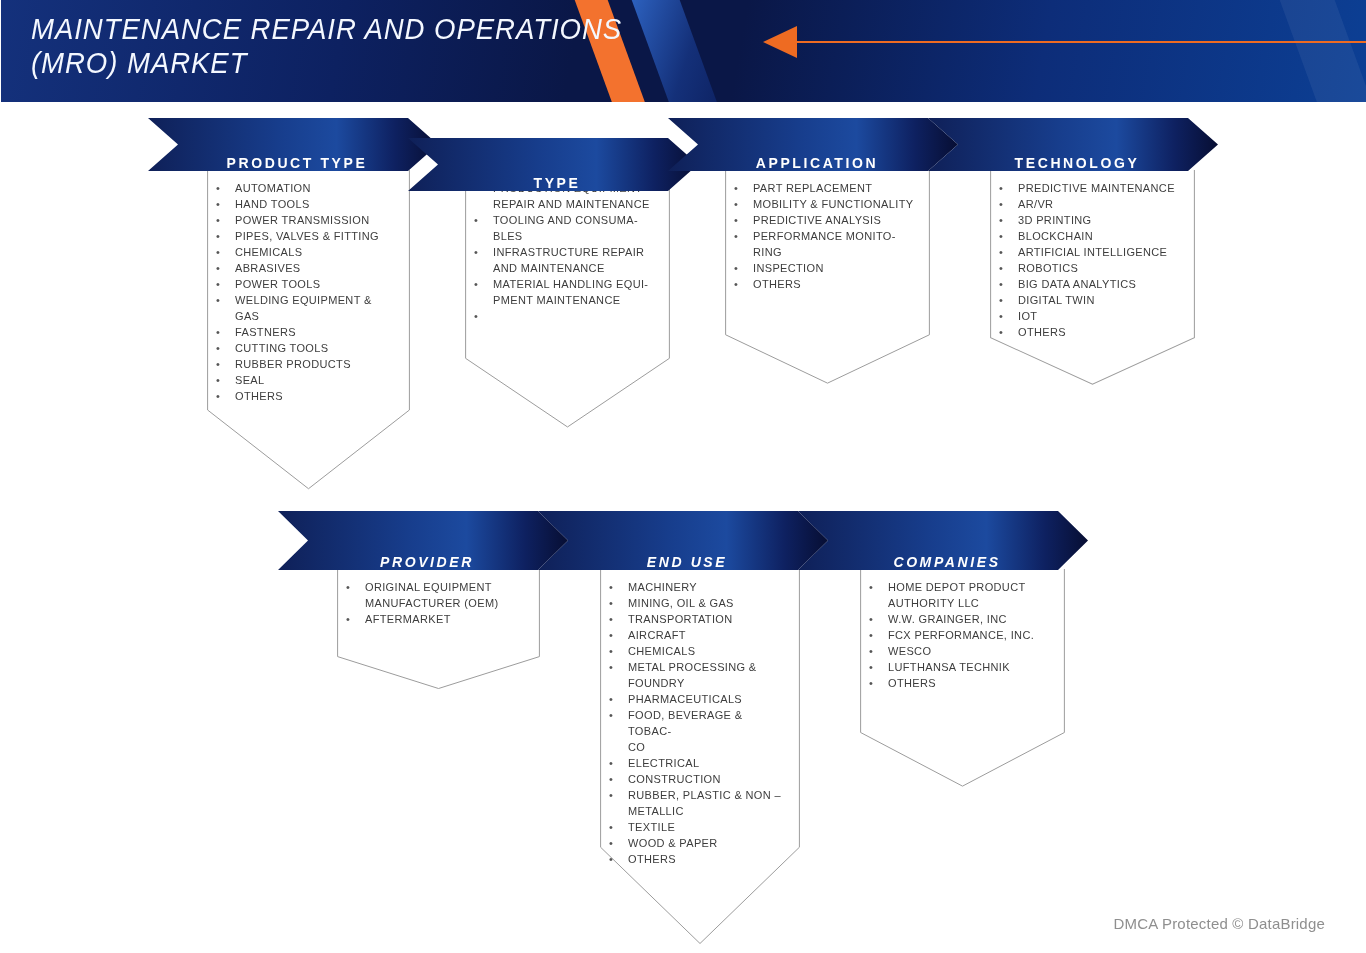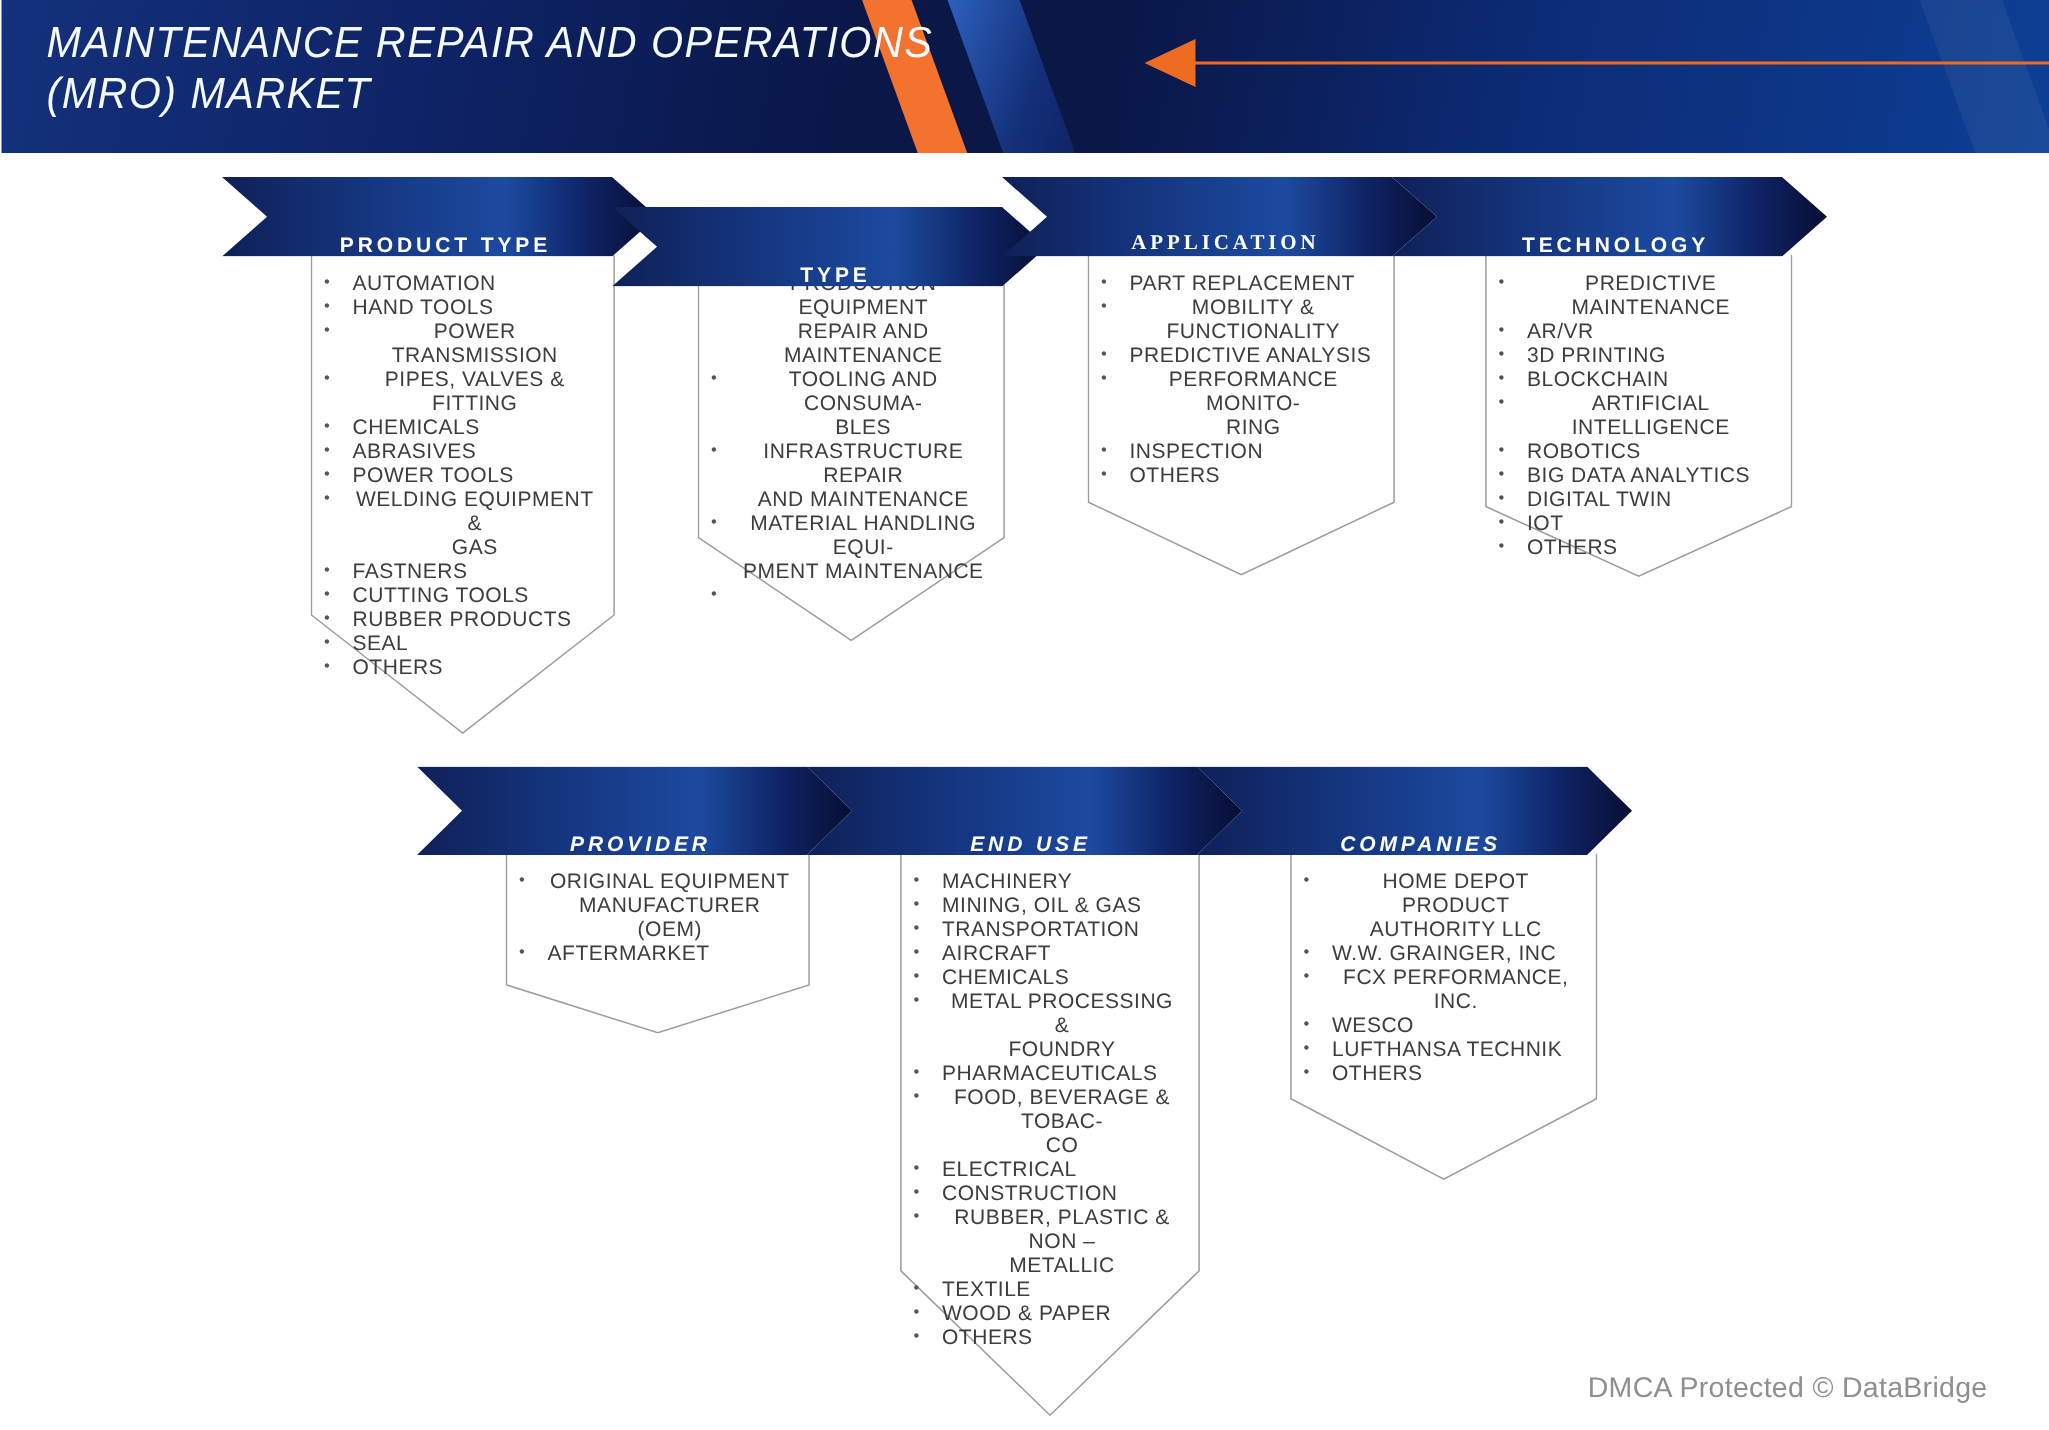--- a/index.html
+++ b/index.html
@@ -45,27 +45,26 @@
   }
 
   
   .panel { position:absolute; z-index:2; }
   .panel .outline { position:absolute; inset:0; width:100%; height:100%; display:block; }
   .panel .outline path { fill:#ffffff; stroke:#9c9c9c; stroke-width:1; vector-effect:non-scaling-stroke; }
   .panel ul { position:relative; z-index:1; list-style:none; padding:10px 12px 0 9px; }
   .panel li { display:flex; gap:12px; }
   .bullet { color:#555555; font-size:11px; line-height:16px; flex:0 0 7px; }
   .item-text {
-    color:#3d3d3d; font-size:14px; line-height:16px; letter-spacing:0.35px;
+    color:#3d3d3d; font-size:11px; line-height:16px; letter-spacing:0.35px;
     white-space:pre-line;
-    text-align:center;
   }
 
   
-  .dmca { position:absolute; top:915px; right:41px; color:#8f8f8f; font-size:19px; letter-spacing:0.2px; }
+  .dmca { position:absolute; top:915px; right:41px; color:#8f8f8f; font-size:15px; letter-spacing:0.2px; }
 </style>
 </head>
 <body>
 
 <div class="page">
 
   <div class="header">
     <div class="stripe stripe-orange"></div>
     <div class="stripe stripe-beam"></div>
     <div class="stripe stripe-faint"></div>
@@ -75,21 +74,21 @@
     <div class="pointer-head"></div>
   </div>
 
   <div class="row1">
     <div class="seg" style="left:148px;">
       <span class="seg-label">PRODUCT TYPE</span>
     </div>
     <div class="seg" style="left:408px;margin-top:20px;">
       <span class="seg-label">TYPE</span>
     </div>
-    <div class="seg" style="left:668px;font-family:Liberation Serif, serif;">
+    <div class="seg" style="left:668px;">
       <span class="seg-label">APPLICATION</span>
     </div>
     <div class="seg" style="left:928px;">
       <span class="seg-label">TECHNOLOGY</span>
     </div>
 
     <div class="panel" style="left:207px; top:170px; width:203px; height:320px;">
       <svg class="outline" viewBox="0 0 100 100" preserveAspectRatio="none">
         <path d="M0.3,0 L0.3,75 L50,99.6 L99.7,75 L99.7,0"></path>
       </svg>

